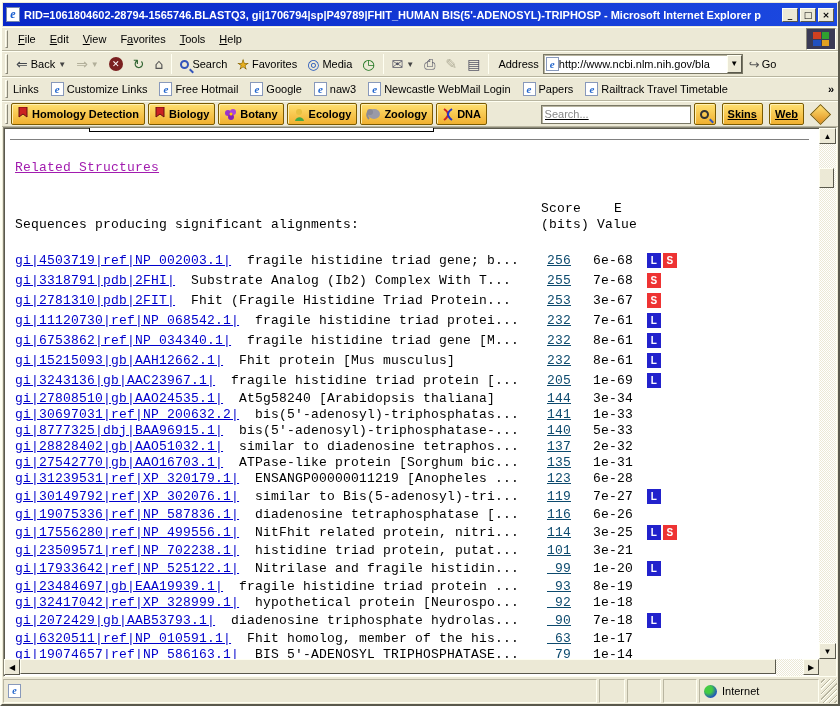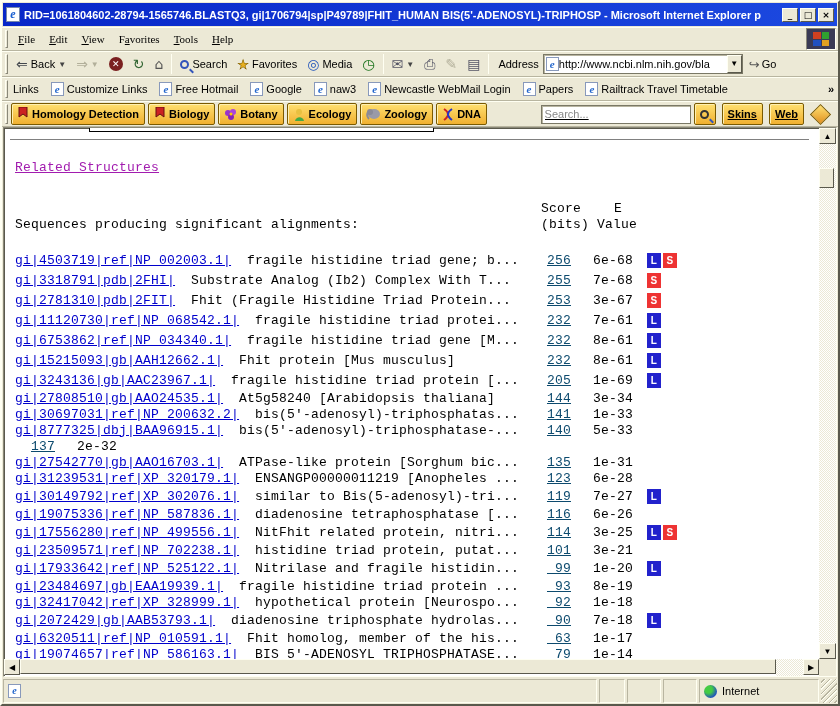--- a/index.html
+++ b/index.html
@@ -20,21 +20,21 @@
           border-color:#fffff2 #5a594c #5a594c #fffff2; font:bold 9px "DejaVu Sans",sans-serif;
           text-align:center; line-height:12px; color:#000; }
 
   
   .bar { display:flex; align-items:center; border-top:1px solid #fffff2; border-bottom:1px solid #b8b5a0; flex:none; }
   .grip { width:3px; height:80%; border:1px solid; border-color:#fffff2 #8a8878 #8a8878 #fffff2; margin:0 3px; flex:none; }
   .sep  { width:1px; height:20px; background:#b8b5a0; border-right:1px solid #fffff2; margin:0 3px; flex:none; }
 
   
   .menubar { height:24px; }
-  .menu-item { padding:3px 7px; color:#000;font-family:Liberation Serif, serif; }
+  .menu-item { padding:3px 7px; color:#000; }
   .menu-item .ul { text-decoration:underline; }
   .brand-box { margin-left:auto; margin-right:2px; width:30px; height:22px; background:#3a3a55;
                border:1px solid; border-color:#8a8878 #fffff2 #fffff2 #8a8878;
                display:flex; align-items:center; justify-content:center; }
   .bricks { width:16px; height:14px; display:grid; grid-template-columns:1fr 1fr; gap:1px; }
   .bricks i { display:block; }
 
   
   .toolbar { height:26px; }
   .tb-btn { display:flex; align-items:center; gap:3px; padding:2px 5px; height:23px; color:#000; }
@@ -358,21 +358,21 @@
             <div class="seq-row hasbadge"><span class="seq-idwrap"><a class="seq-id">gi|4503719|ref|NP_002003.1|</a><span class="seq-desc">fragile histidine triad gene; b...</span></span><a class="seq-score">256</a><span class="seq-eval">6e-68</span><span class="badges"><span class="badge L">L</span><span class="badge S">S</span></span></div>
             <div class="seq-row hasbadge"><span class="seq-idwrap"><a class="seq-id">gi|3318791|pdb|2FHI|</a><span class="seq-desc">Substrate Analog (Ib2) Complex With T...</span></span><a class="seq-score">255</a><span class="seq-eval">7e-68</span><span class="badges"><span class="badge S">S</span></span></div>
             <div class="seq-row hasbadge"><span class="seq-idwrap"><a class="seq-id">gi|2781310|pdb|2FIT|</a><span class="seq-desc">Fhit (Fragile Histidine Triad Protein...</span></span><a class="seq-score">253</a><span class="seq-eval">3e-67</span><span class="badges"><span class="badge S">S</span></span></div>
             <div class="seq-row hasbadge"><span class="seq-idwrap"><a class="seq-id">gi|11120730|ref|NP_068542.1|</a><span class="seq-desc">fragile histidine triad protei...</span></span><a class="seq-score">232</a><span class="seq-eval">7e-61</span><span class="badges"><span class="badge L">L</span></span></div>
             <div class="seq-row hasbadge"><span class="seq-idwrap"><a class="seq-id">gi|6753862|ref|NP_034340.1|</a><span class="seq-desc">fragile histidine triad gene [M...</span></span><a class="seq-score">232</a><span class="seq-eval">8e-61</span><span class="badges"><span class="badge L">L</span></span></div>
             <div class="seq-row hasbadge"><span class="seq-idwrap"><a class="seq-id">gi|15215093|gb|AAH12662.1|</a><span class="seq-desc">Fhit protein [Mus musculus]</span></span><a class="seq-score">232</a><span class="seq-eval">8e-61</span><span class="badges"><span class="badge L">L</span></span></div>
             <div class="seq-row hasbadge"><span class="seq-idwrap"><a class="seq-id">gi|3243136|gb|AAC23967.1|</a><span class="seq-desc">fragile histidine triad protein [...</span></span><a class="seq-score">205</a><span class="seq-eval">1e-69</span><span class="badges"><span class="badge L">L</span></span></div>
             <div class="seq-row"><span class="seq-idwrap"><a class="seq-id">gi|27808510|gb|AAO24535.1|</a><span class="seq-desc">At5g58240 [Arabidopsis thaliana]</span></span><a class="seq-score">144</a><span class="seq-eval">3e-34</span><span class="badges"></span></div>
             <div class="seq-row"><span class="seq-idwrap"><a class="seq-id">gi|30697031|ref|NP_200632.2|</a><span class="seq-desc">bis(5'-adenosyl)-triphosphatas...</span></span><a class="seq-score">141</a><span class="seq-eval">1e-33</span><span class="badges"></span></div>
             <div class="seq-row"><span class="seq-idwrap"><a class="seq-id">gi|8777325|dbj|BAA96915.1|</a><span class="seq-desc">bis(5'-adenosyl)-triphosphatase-...</span></span><a class="seq-score">140</a><span class="seq-eval">5e-33</span><span class="badges"></span></div>
-            <div class="seq-row"><a class="seq-score">137</a><span class="seq-eval">2e-32</span><span class="badges"></span></div>
+            <div class="seq-row"><span class="seq-idwrap"><a class="seq-id">gi|28828402|gb|AAO51032.1|</a><span class="seq-desc">similar to diadenosine tetraphos...</span></span><a class="seq-score">137</a><span class="seq-eval">2e-32</span><span class="badges"></span></div>
             <div class="seq-row"><span class="seq-idwrap"><a class="seq-id">gi|27542770|gb|AAO16703.1|</a><span class="seq-desc">ATPase-like protein [Sorghum bic...</span></span><a class="seq-score">135</a><span class="seq-eval">1e-31</span><span class="badges"></span></div>
             <div class="seq-row"><span class="seq-idwrap"><a class="seq-id">gi|31239531|ref|XP_320179.1|</a><span class="seq-desc">ENSANGP00000011219 [Anopheles ...</span></span><a class="seq-score">123</a><span class="seq-eval">6e-28</span><span class="badges"></span></div>
             <div class="seq-row hasbadge"><span class="seq-idwrap"><a class="seq-id">gi|30149792|ref|XP_302076.1|</a><span class="seq-desc">similar to Bis(5-adenosyl)-tri...</span></span><a class="seq-score">119</a><span class="seq-eval">7e-27</span><span class="badges"><span class="badge L">L</span></span></div>
             <div class="seq-row"><span class="seq-idwrap"><a class="seq-id">gi|19075336|ref|NP_587836.1|</a><span class="seq-desc">diadenosine tetraphosphatase [...</span></span><a class="seq-score">116</a><span class="seq-eval">6e-26</span><span class="badges"></span></div>
             <div class="seq-row hasbadge"><span class="seq-idwrap"><a class="seq-id">gi|17556280|ref|NP_499556.1|</a><span class="seq-desc">NitFhit related protein, nitri...</span></span><a class="seq-score">114</a><span class="seq-eval">3e-25</span><span class="badges"><span class="badge L">L</span><span class="badge S">S</span></span></div>
             <div class="seq-row"><span class="seq-idwrap"><a class="seq-id">gi|23509571|ref|NP_702238.1|</a><span class="seq-desc">histidine triad protein, putat...</span></span><a class="seq-score">101</a><span class="seq-eval">3e-21</span><span class="badges"></span></div>
             <div class="seq-row hasbadge"><span class="seq-idwrap"><a class="seq-id">gi|17933642|ref|NP_525122.1|</a><span class="seq-desc">Nitrilase and fragile histidin...</span></span><a class="seq-score"> 99</a><span class="seq-eval">1e-20</span><span class="badges"><span class="badge L">L</span></span></div>
             <div class="seq-row"><span class="seq-idwrap"><a class="seq-id">gi|23484697|gb|EAA19939.1|</a><span class="seq-desc">fragile histidine triad protein ...</span></span><a class="seq-score"> 93</a><span class="seq-eval">8e-19</span><span class="badges"></span></div>
             <div class="seq-row"><span class="seq-idwrap"><a class="seq-id">gi|32417042|ref|XP_328999.1|</a><span class="seq-desc">hypothetical protein [Neurospo...</span></span><a class="seq-score"> 92</a><span class="seq-eval">1e-18</span><span class="badges"></span></div>
             <div class="seq-row hasbadge"><span class="seq-idwrap"><a class="seq-id">gi|2072429|gb|AAB53793.1|</a><span class="seq-desc">diadenosine triphosphate hydrolas...</span></span><a class="seq-score"> 90</a><span class="seq-eval">7e-18</span><span class="badges"><span class="badge L">L</span></span></div>

